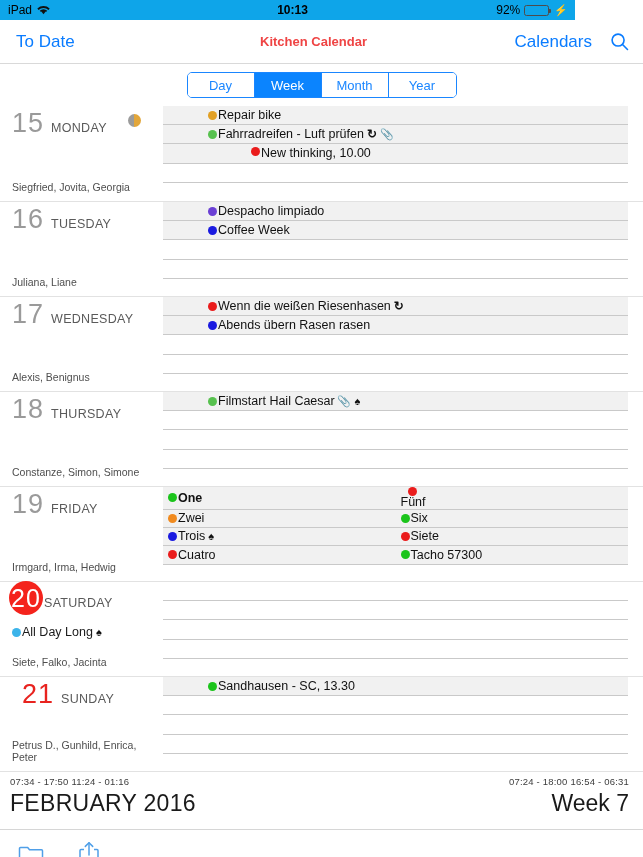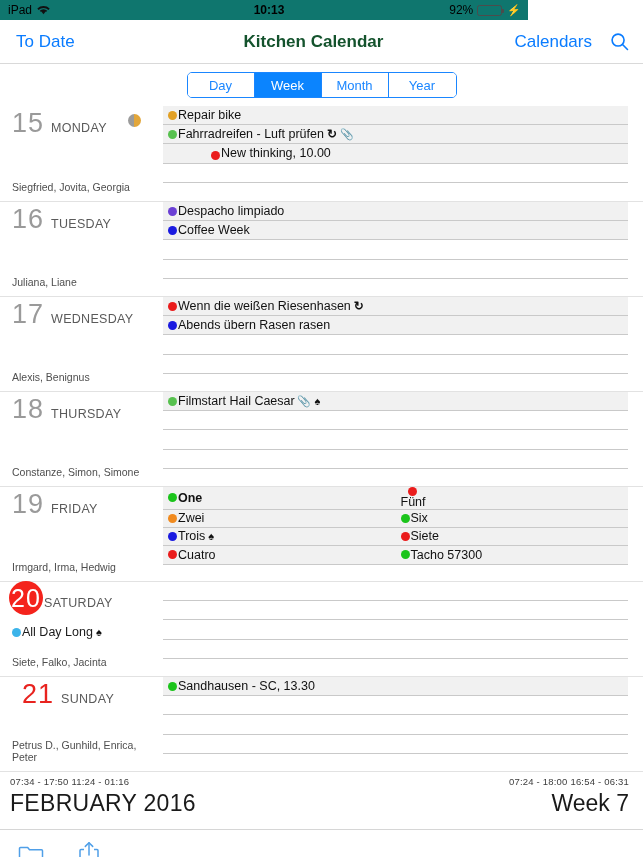--- a/index.html
+++ b/index.html
@@ -6,25 +6,25 @@
   html, body {
     width: 643px; height: 857px;
     background: #ffffff;
     font-family: "Liberation Sans", sans-serif;
     -webkit-font-smoothing: antialiased;
     overflow: hidden;
   }
 
   
   .statusbar {
-    height: 20px; width: 528px;
+    height: 20px; width: 575px;
     display: flex; align-items: center;
     font-size: 12px; color: #000;
     position: relative;
-    background: #0f766e;
+    background: #0ea5e9;
   }
   .sb-left { position: absolute; left: 8px; display: flex; align-items: center; gap: 5px; }
   .sb-center { position: absolute; left: 0; right: 0; text-align: center; font-weight: bold; font-size: 12px; margin-left: 10px; }
   .sb-right { position: absolute; right: 7px; display: flex; align-items: center; gap: 4px; }
   .wifi-icon { display: inline-block; width: 13px; height: 10px; position: relative; }
   .wifi-icon svg { display: block; }
   .batt-pct { font-size: 12px; }
   .batt {
     width: 25px; height: 11px; border: 1px solid #4c4c4c; border-radius: 2.5px;
     position: relative; padding: 1px;
@@ -40,21 +40,21 @@
   .navbar {
     height: 44px; width: 643px;
     display: flex; align-items: center;
     position: relative;
     background: #fff;
     border-bottom: 1px solid #d9d9d9;
   }
   .nav-left { position: absolute; left: 16px; font-size: 17px; color: #0a7cff; }
   .nav-title {
     position: absolute; left: 0; right: 16px; text-align: center;
-    font-size: 17px; font-weight: bold; color: #14532d;
+    font-size: 13px; font-weight: bold; color: #ef4444;
   }
   .nav-right { position: absolute; right: 14px; display: flex; align-items: center; gap: 18px; }
   .nav-cal { font-size: 17px; color: #0a7cff; }
   .search-icon { width: 19px; height: 19px; display: block; }
 
   
   .segwrap { height: 42px; display: flex; align-items: center; justify-content: center; background:#fff; }
   .segmented {
     display: flex; border: 1px solid #1a86ff; border-radius: 5px;
     overflow: hidden; height: 26px;
@@ -122,21 +122,21 @@
     border-bottom: 1.2px solid #c9c9c9;
     position: relative;
   }
   .erow.filled { background: #f1f1f1; }
   .erow:last-child { border-bottom: none; }
   .ecell {
     flex: 1 1 50%; display: flex; align-items: center;
     font-size: 12.5px; color: #111; overflow: hidden; white-space: nowrap;
     padding-left: 5px;
   }
-  .ecell.full { flex: 1 1 100%; }
+  .ecell.full { flex: 1 1 100%; margin-left: 40px; }
   .dot {
     width: 9px; height: 9px; border-radius: 50%; flex: 0 0 9px;
     margin-right: 1px; display: inline-block;
   }
   .etext { line-height: 1; }
   .badge { margin-left: 3px; font-size: 11px; line-height: 1; display: inline-block; }
   .badge.repeat { font-weight: bold; font-size: 12px; }
   .badge.clip { color: #8e8e8e; }
   .badge.bell { color: #111; font-size: 11px; }
 
@@ -239,21 +239,21 @@
               <span style="display: flex; align-items: center; text-align: right;">
                 <span class="dot" style="background: rgb(87, 193, 78);"></span>
                 <span class="etext">Fahrradreifen - Luft prüfen</span>
                 <span class="badge repeat">↻</span>
                 <span class="badge clip">📎</span>
               </span>
             </div>
           </div>
           <div class="erow filled">
             <div class="ecell full">
-              <span style="display: flex; align-items: flex-end; padding-left: 43px;">
+              <span style="display: flex; align-items: flex-start; padding-left: 43px;">
                 <span class="dot" style="background: rgb(234, 28, 28);"></span>
                 <span class="etext">New thinking, 10.00</span>
               </span>
             </div>
           </div>
           <div class="erow">
             <div class="ecell full"></div>
           </div>
           <div class="erow">
             <div class="ecell full"></div>

